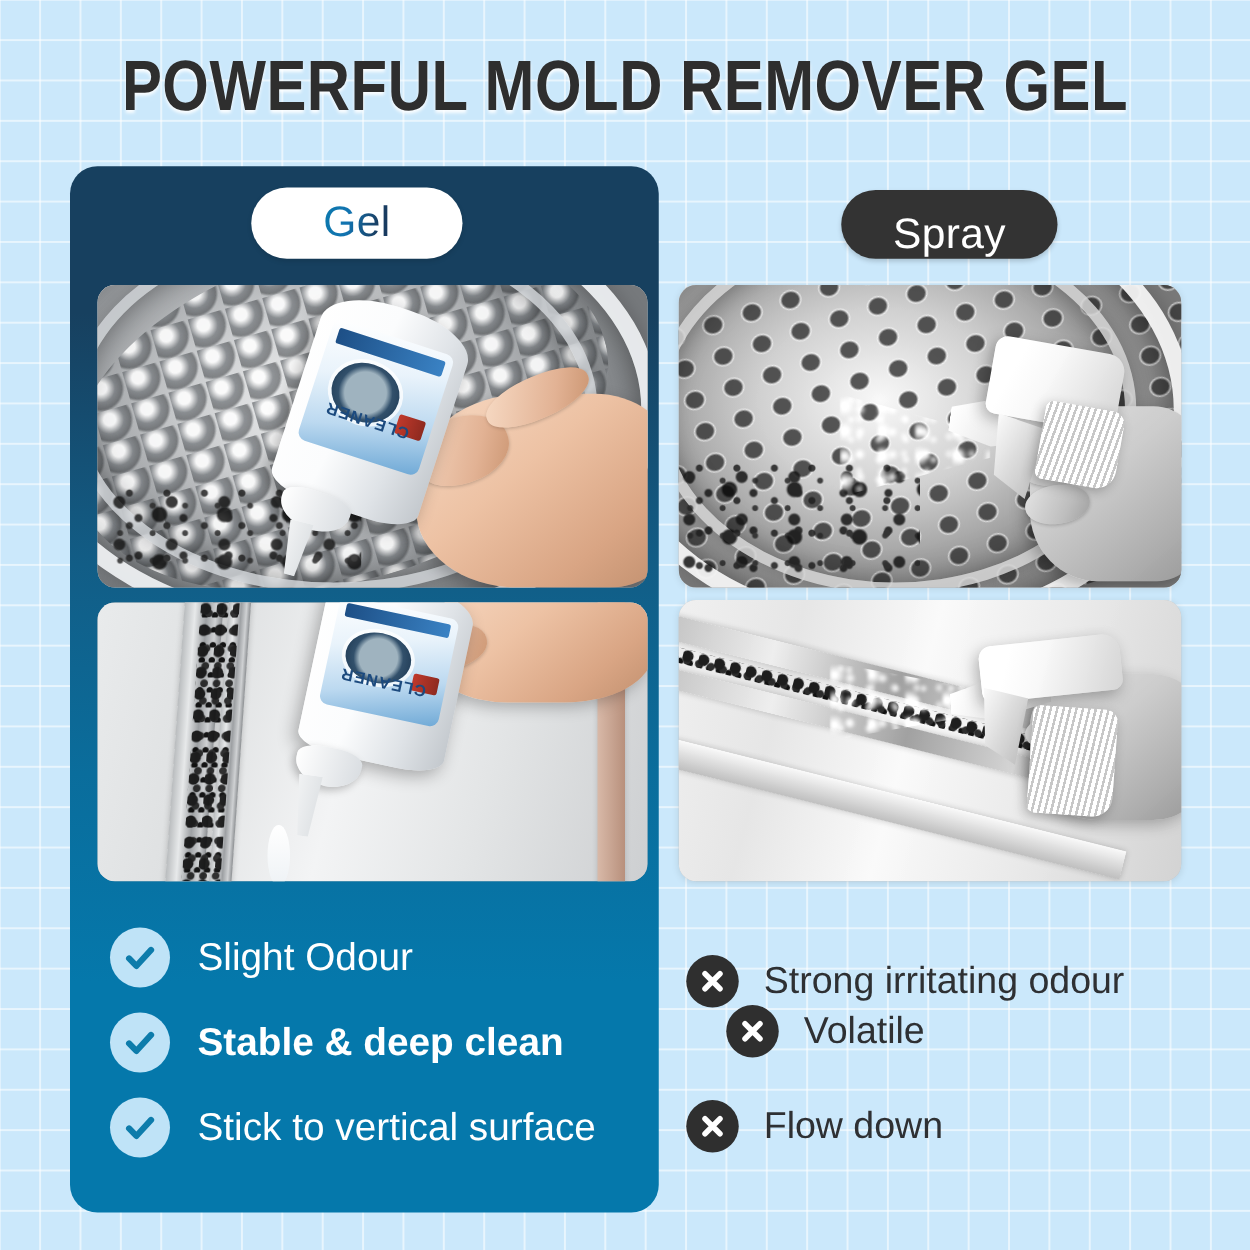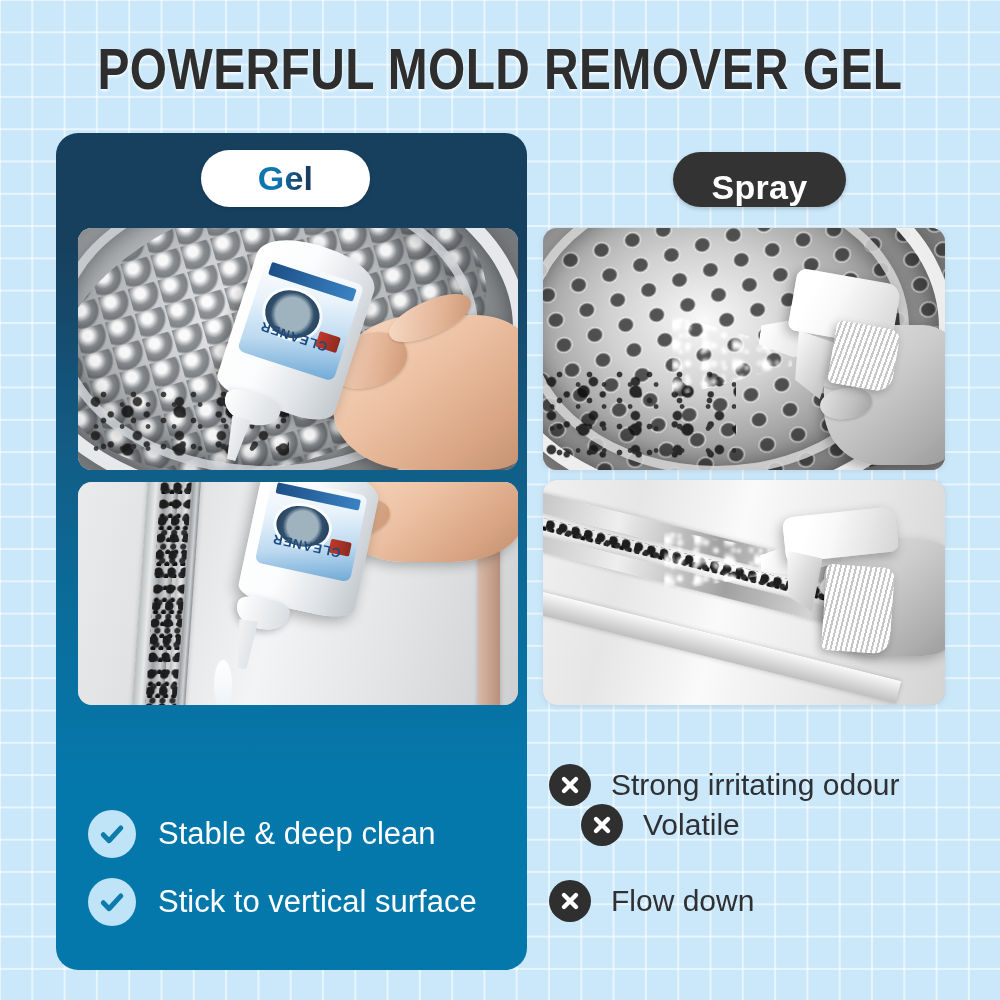--- a/index.html
+++ b/index.html
@@ -49,21 +49,21 @@
         #125d86 38%,
         #0a6d9c 58%,
         #0578ab 78%,
         #0578ab 100%);
   }
 
   
   .badge {
     position:absolute;
     display:flex; align-items:center; justify-content:center;
-    font-size:34px; font-weight:bold;
+    font-size:34px; font-weight:normal;
     letter-spacing:.3px;
   }
   #badge-gel {
     left:201px; top:150px;
     width:169px; height:57px;
     border-radius:30px;
     background:#ffffff;
     box-shadow:0 2px 4px rgba(0,0,0,.12);
   }
   #badge-gel .badge-text {
@@ -282,21 +282,21 @@
     white-space:nowrap;
   }
   .con-text {
     margin-left:20px;
     font-size:30px;
     color:#2e3033;
     white-space:nowrap;
   }
 
   #pro-1 { left:88px; top:742px; }
-  #pro-2 { left:88px; top:810px; }
+  #pro-2 { left:88px; top:810px;font-weight:bold; }
   #pro-3 { left:88px; top:878px; }
 
   #con-1 { left:549px; top:764px; }
   #con-2 { left:549px; top:804px;padding-left:32px; }
   #con-3 { left:549px; top:880px; }
 </style>
 </head>
 <body>
 
 <div id="page">
@@ -397,20 +397,28 @@
       <div class="finger" style="left:69%;top:40%;width:14%;height:13%;transform:rotate(-8deg);"></div>
       <div class="finger" style="left:70%;top:54%;width:13%;height:12%;transform:rotate(-6deg);"></div>
 
       <div class="spray-nozzle" style="left:54%;top:26%;width:20%;height:16%;transform:rotate(-4deg);"></div>
       <div class="spray-body" style="left:60%;top:14%;width:28%;height:20%;transform:rotate(-6deg);"></div>
       <div class="spray-trigger" style="left:60%;top:32%;width:9%;height:26%;transform:rotate(6deg);"></div>
       <div class="spray-grip" style="left:70%;top:38%;width:17%;height:38%;transform:rotate(4deg);"></div>
     </div>
   </div>
 
+  <div class="feature-row" id="pro-1">
+    <span class="check-icon">
+      <svg viewBox="0 0 24 24">
+          <path d="M4.5 12.6l5 5.2L19.6 6.8" fill="none" stroke="#0d7cab" stroke-width="4.2" stroke-linecap="round" stroke-linejoin="round"></path>
+        </svg>
+    </span>
+    <span class="pro-text">Slight Odour</span>
+  </div>
   <div class="feature-row" id="pro-2">
     <span class="check-icon">
       <svg viewBox="0 0 24 24">
           <path d="M4.5 12.6l5 5.2L19.6 6.8" fill="none" stroke="#0d7cab" stroke-width="4.2" stroke-linecap="round" stroke-linejoin="round"></path>
         </svg>
     </span>
     <span class="pro-text">Stable &amp; deep clean</span>
   </div>
   <div class="feature-row" id="pro-3">
     <span class="check-icon">

